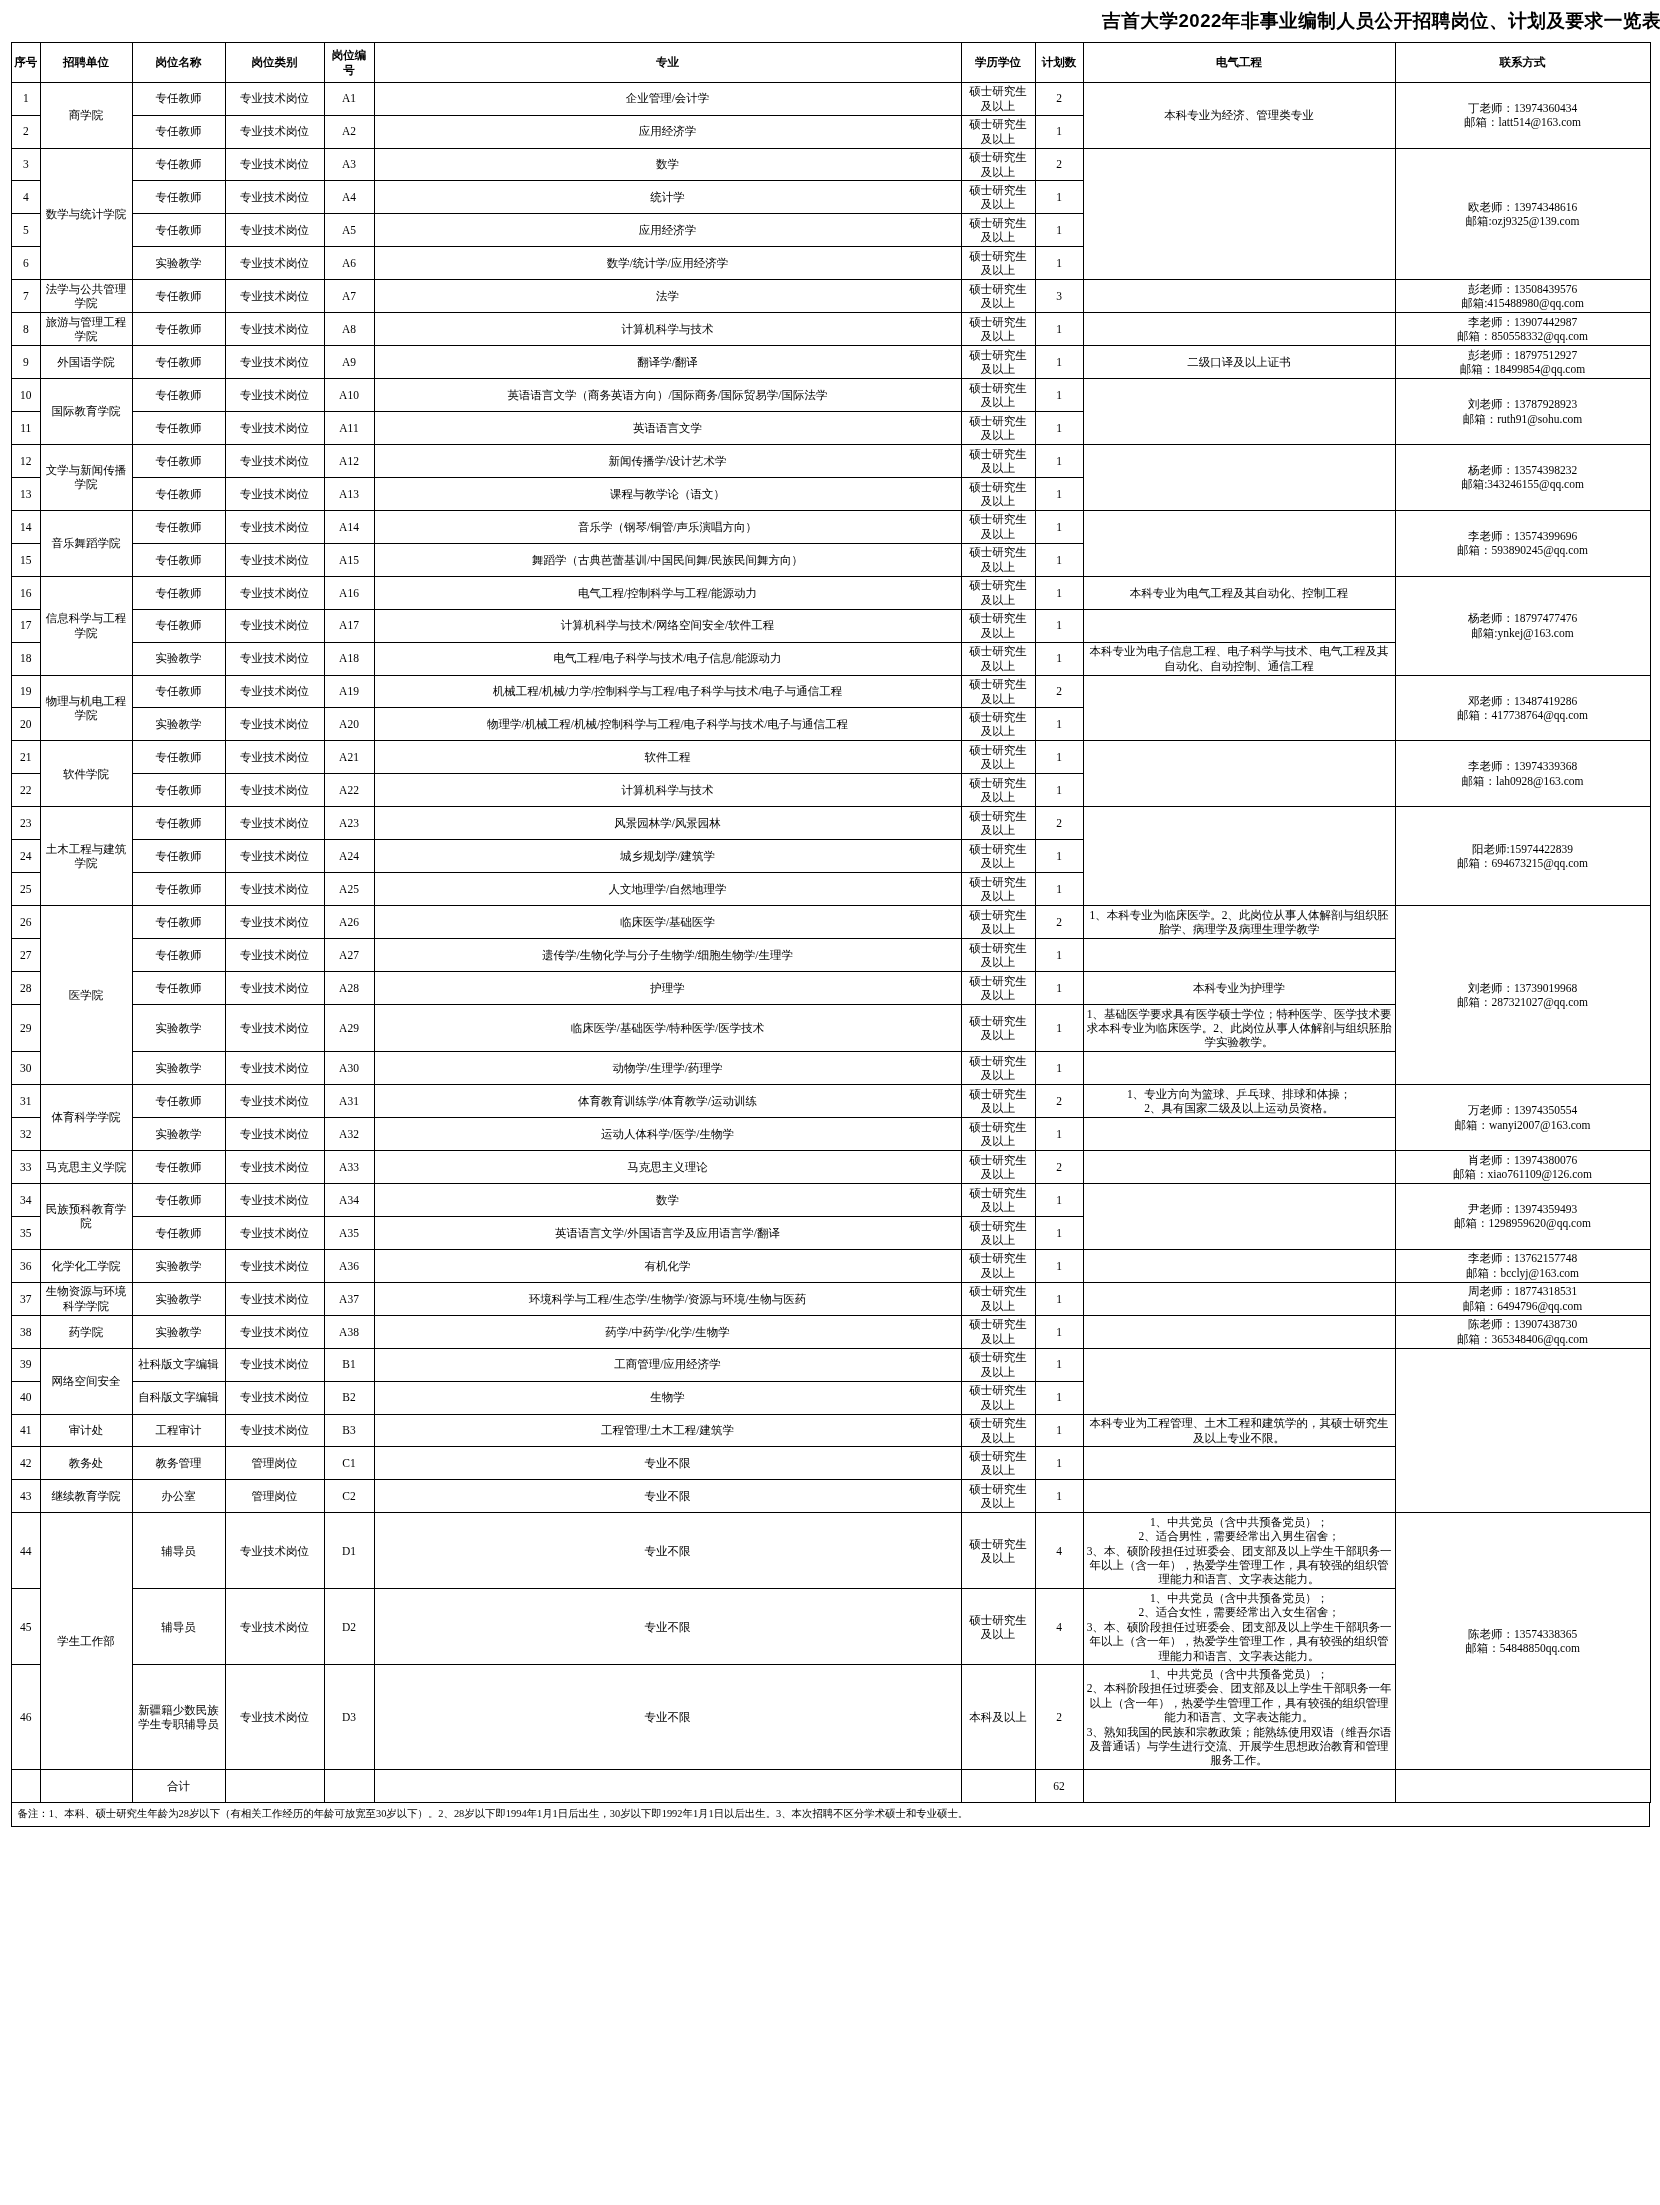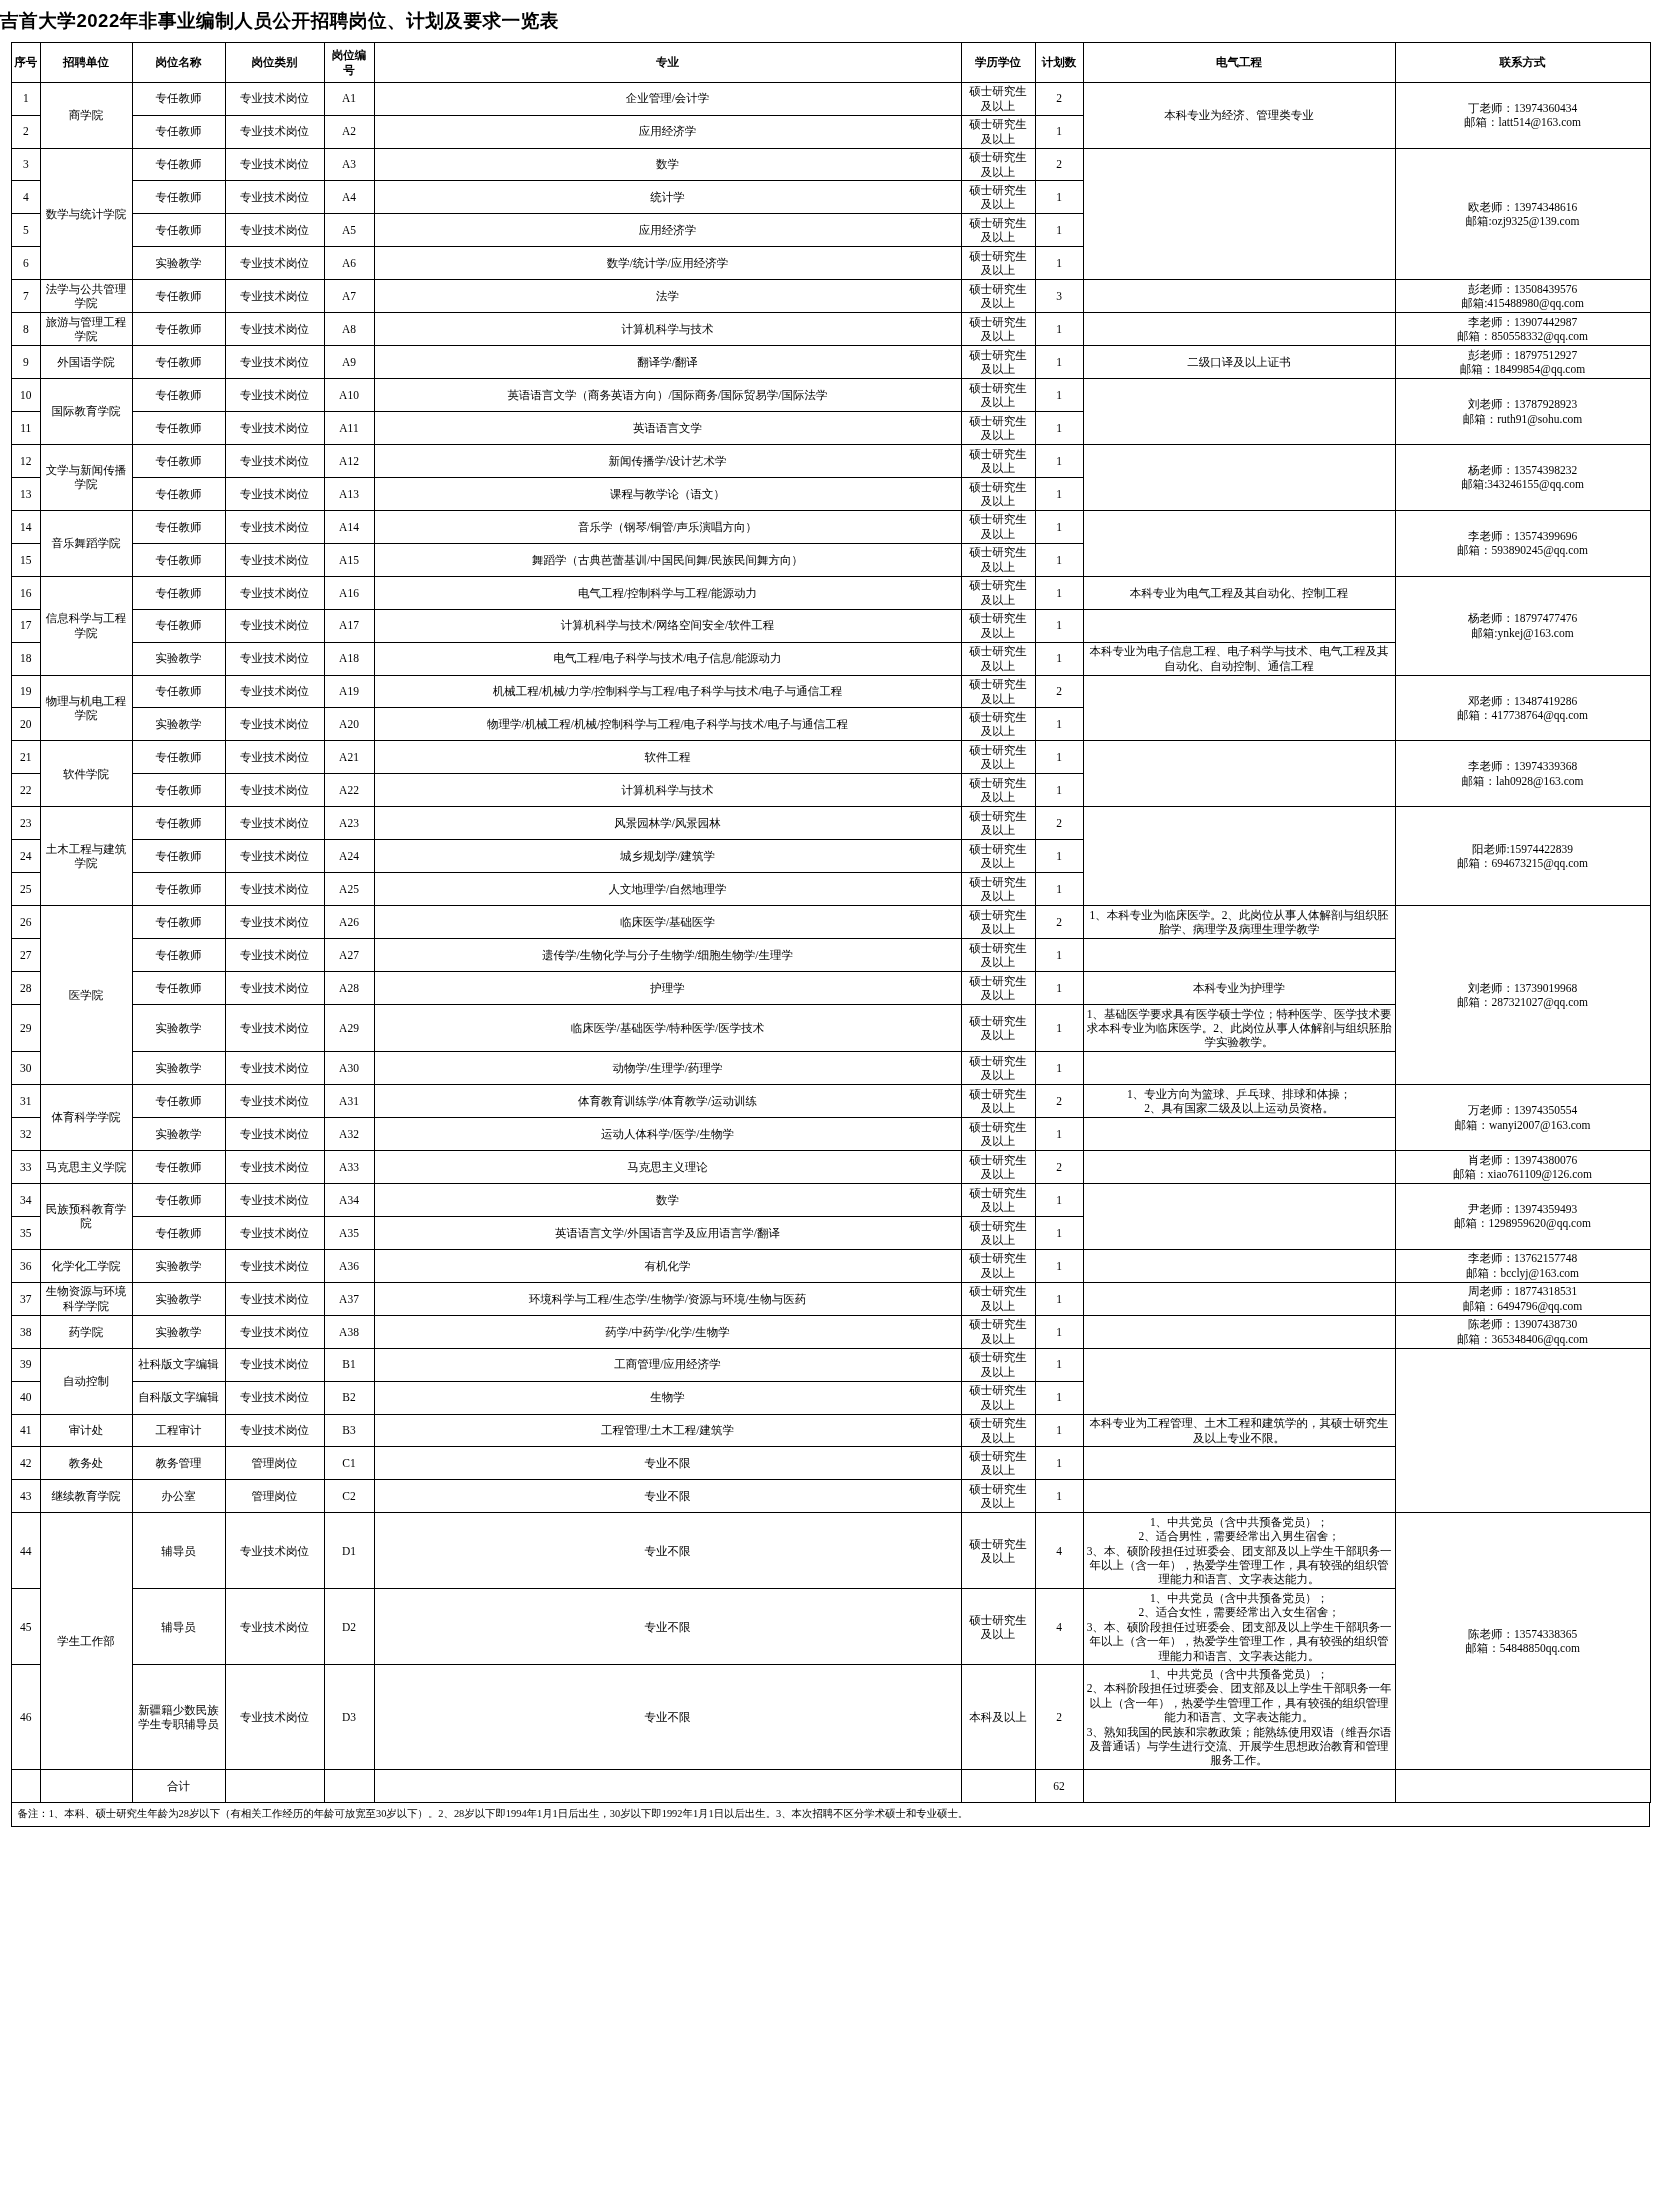--- a/index.html
+++ b/index.html
@@ -5,21 +5,21 @@
   html, body { margin:0; padding:0; background:#ffffff; }
   body {
     width:1661px;
     font-family:"Liberation Serif","DejaVu Serif",serif;
     color:#000;
     -webkit-font-smoothing:none;
   }
   .page { width:1661px; padding:0; box-sizing:border-box; }
 
   .doc-title {
-    text-align:left;
+    text-align:right;
     font-family:"Liberation Sans","DejaVu Sans",sans-serif;
     font-weight:bold;
     font-size:18.6px;
     letter-spacing:0.5px;
     padding:7.7px 0 8.8px 0;
   }
 
   table.grid {
     border-collapse:collapse;
     table-layout:fixed;
@@ -512,21 +512,21 @@
           <td>专业技术岗位</td>
           <td>A38</td>
           <td class="major-cell">药学/中药学/化学/生物学</td>
           <td class="edu-cell">硕士研究生及以上</td>
           <td>1</td>
           <td class="other-cell"></td>
           <td class="contact-cell">陈老师：13907438730<br>邮箱：365348406@qq.com</td>
         </tr>
         <tr>
           <td>39</td>
-          <td class="unit-cell" rowspan="2">自动控制</td>
+          <td class="unit-cell" rowspan="2">网络空间安全</td>
           <td class="post-cell">社科版文字编辑</td>
           <td>专业技术岗位</td>
           <td>B1</td>
           <td class="major-cell">工商管理/应用经济学</td>
           <td class="edu-cell">硕士研究生及以上</td>
           <td>1</td>
           <td class="other-cell" rowspan="2"></td>
           <td class="contact-cell" rowspan="5"></td>
         </tr>
         <tr>

